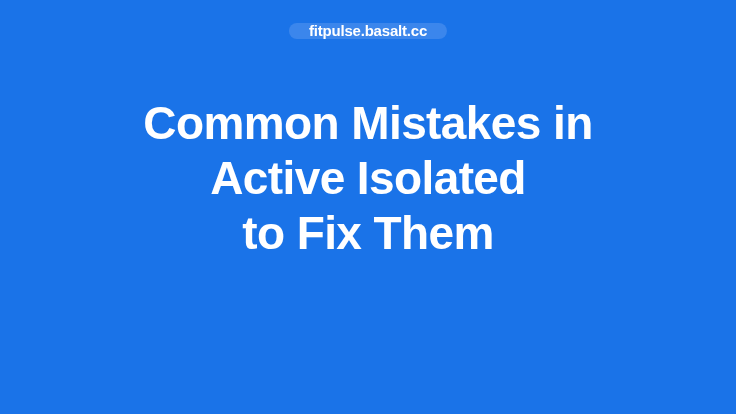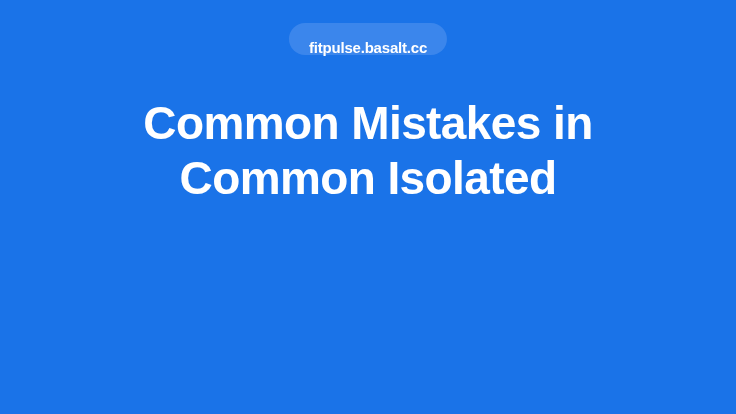--- a/index.html
+++ b/index.html
@@ -20,23 +20,23 @@
     box-sizing: border-box;
     display: flex;
     flex-direction: column;
     align-items: center;
   }
   .domain-badge {
     position: absolute;
     top: 23px;
     left: 50%;
     transform: translateX(-50%);
-    height: 32px;
+    height: 16px;
     display: flex;
-    align-items: flex-end;
+    align-items: flex-start;
     justify-content: center;
     padding: 0 20px;
     border-radius: 16px;
     background: #3b86ec;
     white-space: nowrap;
   }
   .domain-badge-text {
     color: #ffffff;
     font-size: 15px;
     font-weight: 600;
@@ -66,16 +66,17 @@
 <body>
 
 <div class="card">
 
   <div class="domain-badge">
     <span class="domain-badge-text">fitpulse.basalt.cc</span>
   </div>
 
   <div class="headline">
     <span class="headline-line">Common Mistakes in</span>
-    <span class="headline-line">Common Isolated</span>
+    <span class="headline-line">Active Isolated</span>
+    <span class="headline-line">to Fix Them</span>
   </div>
 
 </div>
 
 </body></html>

